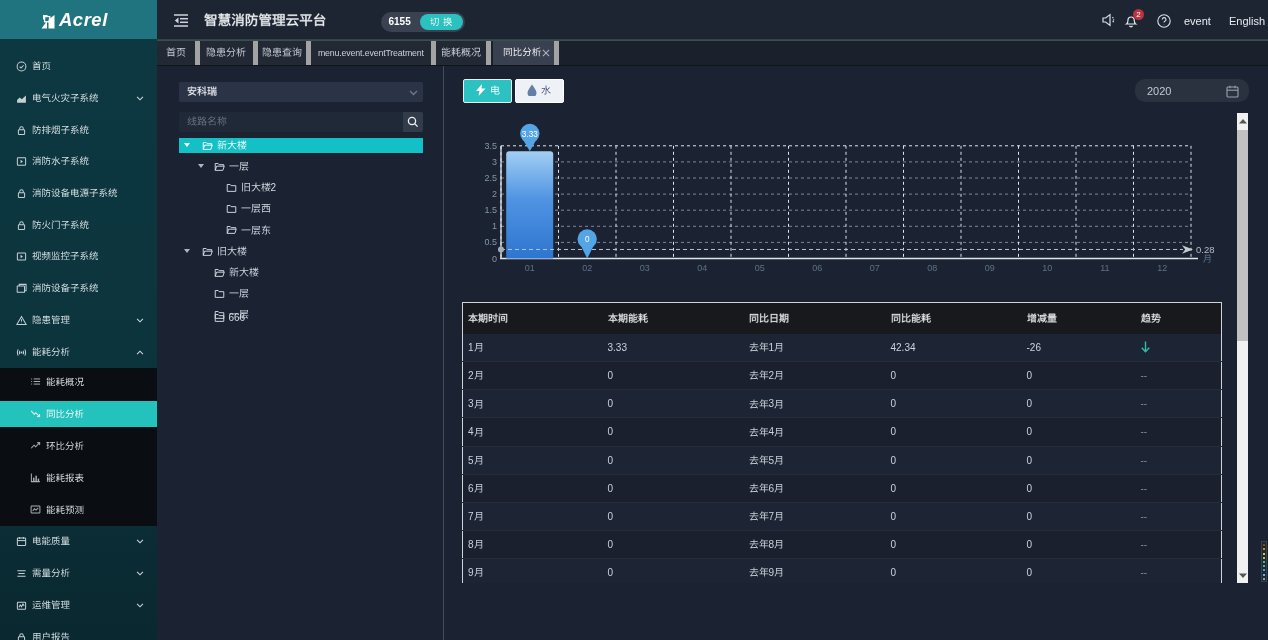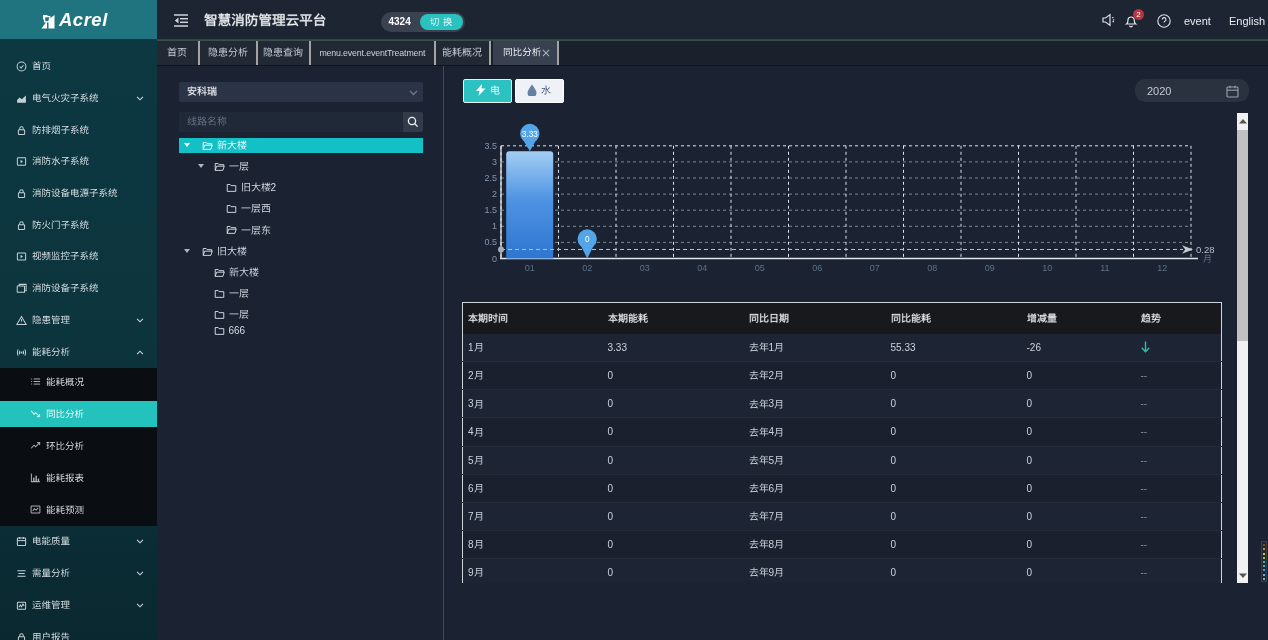--- a/index.html
+++ b/index.html
@@ -27,21 +27,21 @@
 #title{left:204px;top:13px;color:#f2f4f6;font-size:13.6px;line-height:15px}
 #pill{left:380.5px;top:12px;width:84px;height:19.5px;background:#3a4150;border-radius:10px;color:#fff;font-size:10px;line-height:19.5px}
 #pill .num{position:absolute;left:8px;top:0;font-weight:bold}
 #swbtn{position:absolute;right:2px;top:1.8px;width:43px;height:16px;background:#2bc1bf;border-radius:8px;color:#fff;font-size:9.3px;line-height:16px;text-align:center}
 .hic{color:#e6eaee}
 #admin{left:1184px;top:15px;font-size:11px;color:#e8ecf0}
 #english{left:1229px;top:15px;font-size:11px;color:#e8ecf0}
 #badge{left:1133px;top:9px;width:11px;height:11px;border-radius:6px;background:#b83440;color:#fff;font-size:8px;line-height:11px;text-align:center}
 
 #tb{left:157px;top:39.5px;width:1111px;height:26px;background:#1b212c;border-top:1px solid #36514a}
-.tab{top:40.5px;height:24.5px;line-height:24.5px;font-size:10px;color:#cdd3da;position:absolute;background:#222834;text-align:center;border-right:2px solid #a3a3a3}
+.tab{top:40.5px;height:24.5px;line-height:24.5px;font-size:10px;color:#cdd3da;position:absolute;background:#222834;text-align:center;border-right:5px solid #a3a3a3}
 #tactive{left:493px;top:40.5px;width:65.5px;height:24.5px;background:#394050;color:#fff;position:absolute}
 #tactive .txt{position:absolute;left:10px;top:0;line-height:24.5px;font-size:9.6px}
 #tbline{left:157px;top:64.5px;width:1111px;height:1.5px;background:#10141a}
 
 #vline{left:443px;top:66px;width:1px;height:574px;background:#424c5c}
 #dd{left:178.5px;top:82px;width:244px;height:20px;background:#2b3447;border-radius:2px;color:#eef1f4;font-size:10px;line-height:20px}
 #srch{left:178.5px;top:111.7px;width:244px;height:20px;background:#202937;border-radius:2px;color:#667184;font-size:10px;line-height:20px}
 #srchbtn{position:absolute;right:0;top:0;width:20px;height:20px;background:#323b4a;border-radius:0 2px 2px 0}
 .tr{left:168px;width:255px;height:21.2px;font-size:10px;line-height:21.2px;color:#d5dbe4}
 .tr.sel{left:178.5px;width:244.5px;background:#12c0c6;color:#fff;height:15px;line-height:15px}
@@ -462,21 +462,21 @@
       <use href="#u6167" x="1000"></use>
       <use href="#u6d88" x="2000"></use>
       <use href="#u9632" x="3000"></use>
       <use href="#u7ba1" x="4000"></use>
       <use href="#u7406" x="5000"></use>
       <use href="#u4e91" x="6000"></use>
       <use href="#u5e73" x="7000"></use>
       <use href="#u53f0" x="8000"></use>
     </svg></div>
 <div class="ab" id="pill">
-    <span class="num">4324</span>
+    <span class="num">6155</span>
     <div id="swbtn"><svg class="t" style="width:1em" viewBox="0 0 1000 1000">
         <use href="#u5207"></use>
       </svg><span style="display:inline-block;width:3px"></span><svg class="t" style="width:1em" viewBox="0 0 1000 1000">
         <use href="#u6362"></use>
       </svg></div>
   </div>
 <svg class="ab hic" style="left:1102px;top:13px" width="14" height="14" viewBox="0 0 14 14" fill="none" stroke="#dbe0e7" stroke-width="1.2">
 <path d="M1 5 h2.6 L8 1.6 V12.4 L3.6 9 H1 Z"></path>
 <path d="M10.3 4.3 q0.9 0.4 0.9 1" stroke-width="1.4"></path>
     <path d="M10.6 8.2 q0.9 0.4 0.9 1" stroke-width="1.4"></path>
@@ -644,21 +644,21 @@
   </div>
 <div class="ab tr" style="top:304.2px">
     <svg class="fo" style="left:45.5px" viewBox="0 0 11 10" fill="none" stroke="currentColor" stroke-width="1">
       <path d="M1 8.8 V1.6 h3.1 l1 1.2 h4.9 v6 Z"></path>
     </svg>
     <span class="txt" style="left:60.5px"><svg class="t" style="width:2em" viewBox="0 0 2000 1000">
         <use href="#u4e00"></use>
         <use href="#u5c42" x="1000"></use>
       </svg></span>
   </div>
-<div class="ab tr" style="top:320px">
+<div class="ab tr" style="top:307px">
     <svg class="fo" style="left:45.5px" viewBox="0 0 11 10" fill="none" stroke="currentColor" stroke-width="1">
       <path d="M1 8.8 V1.6 h3.1 l1 1.2 h4.9 v6 Z"></path>
     </svg>
     <span class="txt" style="left:60.5px">666</span>
   </div>
 <div class="ab tgl" id="btnE">
 <svg style="vertical-align:-2px;margin-right:4px" width="10" height="12" viewBox="0 0 10 12">
       <path d="M6 0 L0 7 H3.5 L2.5 12 L9.5 4.5 H5.5 Z" fill="#fff"></path>
     </svg><svg class="t" style="width:1em" viewBox="0 0 1000 1000">
       <use href="#u7535"></use>
@@ -791,21 +791,21 @@
           <td>1<svg class="t" style="width:1em" viewBox="0 0 1000 1000">
               <use href="#u6708"></use>
             </svg></td>
           <td>3.33</td>
           <td><svg class="t" style="width:2em" viewBox="0 0 2000 1000">
               <use href="#u53bb"></use>
               <use href="#u5e74" x="1000"></use>
             </svg>1<svg class="t" style="width:1em" viewBox="0 0 1000 1000">
               <use href="#u6708"></use>
             </svg></td>
-          <td>55.33</td>
+          <td>42.34</td>
           <td>-26</td>
           <td><svg style="vertical-align:-2px" width="9" height="12" viewBox="0 0 9 12" fill="none" stroke="#2fbfa9" stroke-width="1.4">
               <line x1="4.5" y1="0.5" x2="4.5" y2="10"></line>
               <path d="M0.8 6.8 L4.5 10.8 L8.2 6.8"></path>
             </svg></td>
         </tr>
 <tr class="even">
           <td>2<svg class="t" style="width:1em" viewBox="0 0 1000 1000">
               <use href="#u6708"></use>
             </svg></td>

